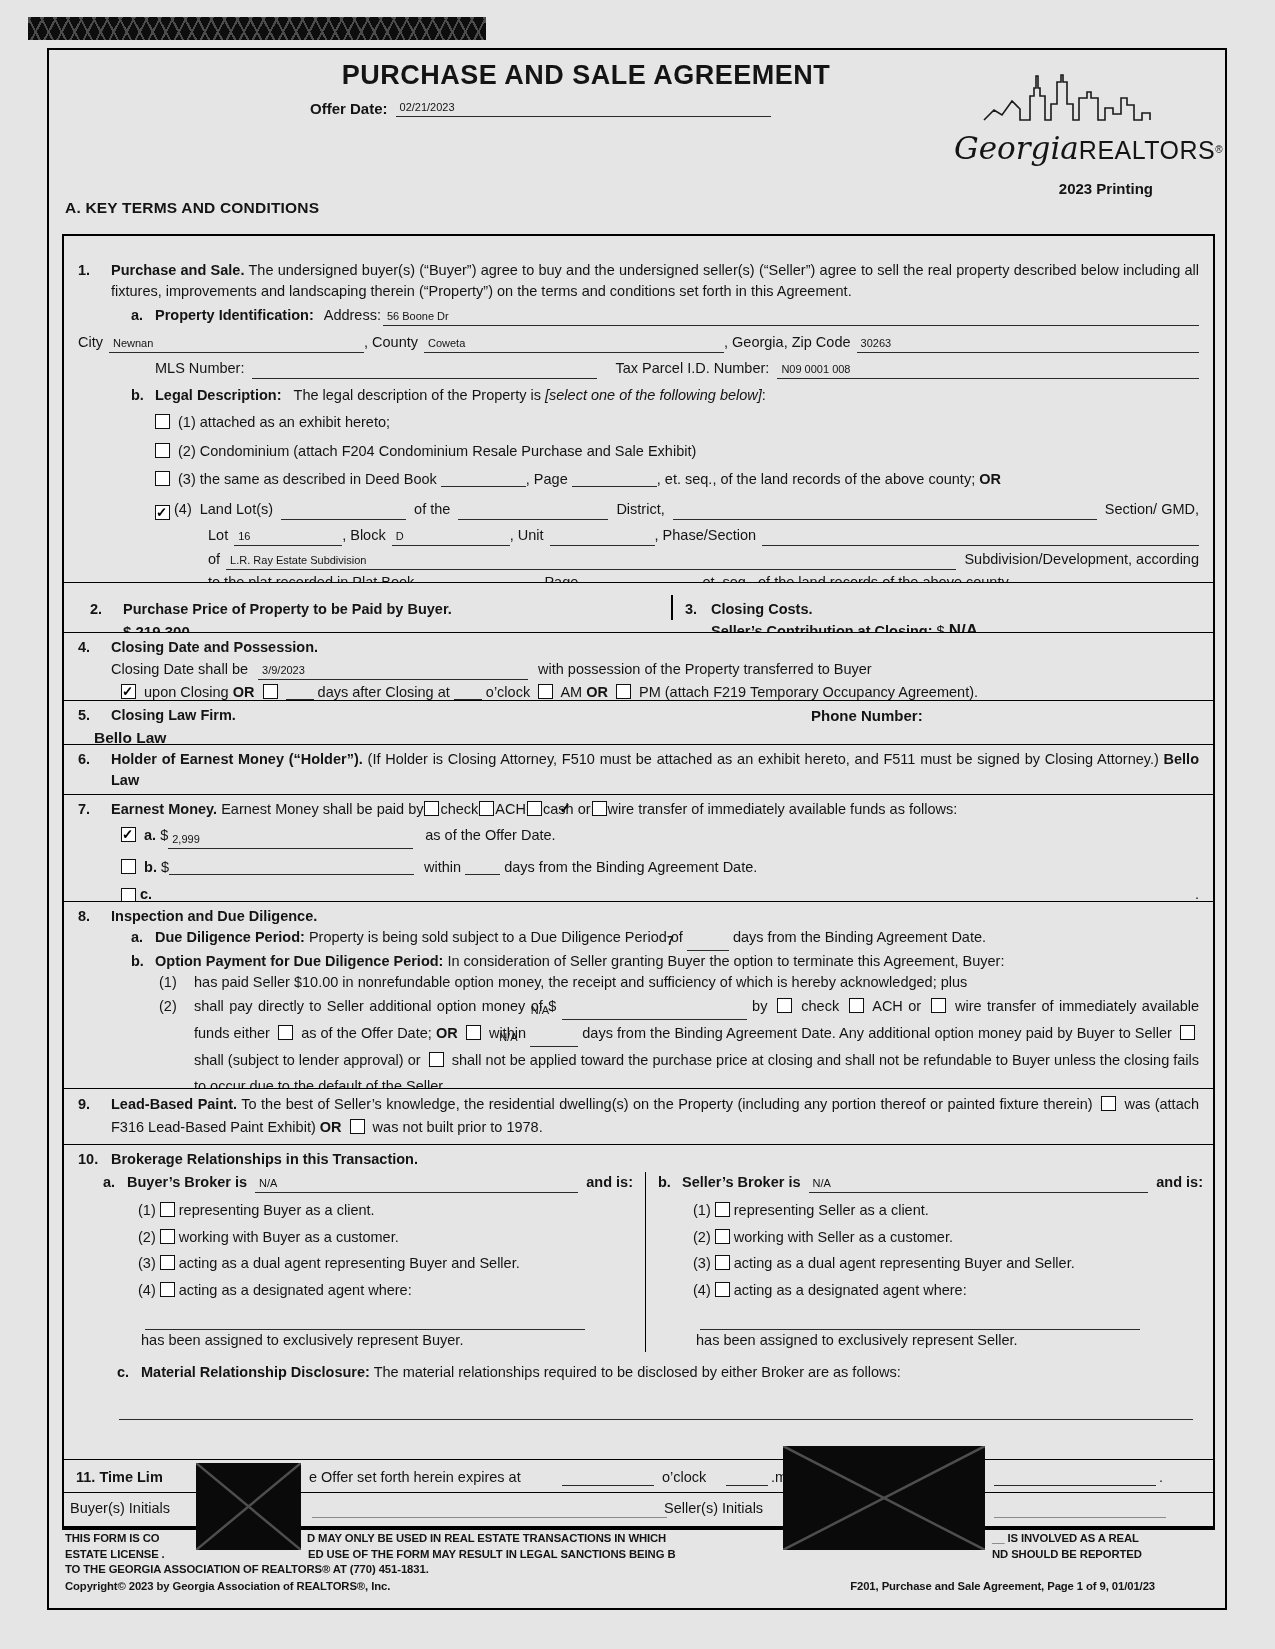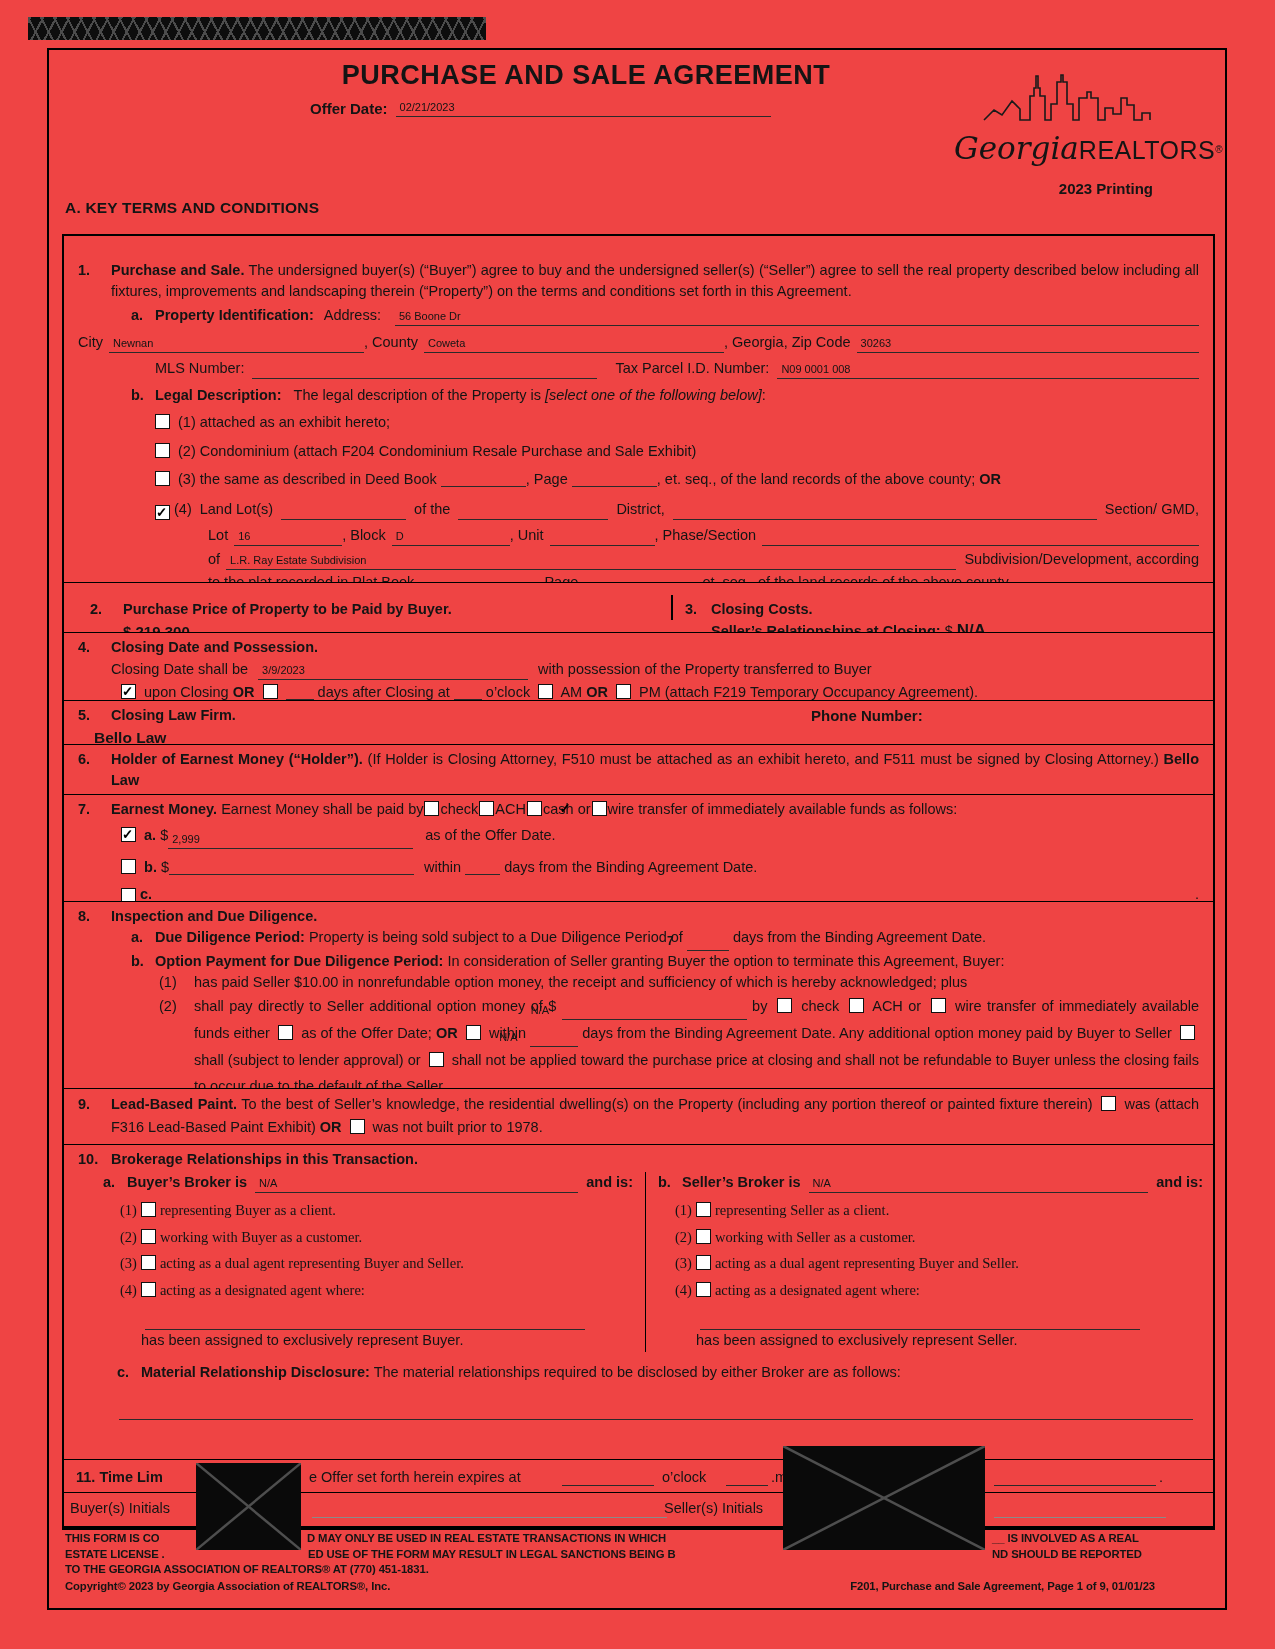--- a/index.html
+++ b/index.html
@@ -1,16 +1,16 @@
 <!DOCTYPE html>
 <html><head>
 <meta charset="utf-8">
 <style>
   html,body{margin:0;padding:0;background:#fff;}
-  .canvas{position:relative;width:1275px;height:1649px;background:#ef4444;
+  .canvas{position:relative;width:1275px;height:1649px;background:#e5e5e5;
     font-family:"Liberation Sans",sans-serif;color:#141414;}
   .hatch{position:absolute;left:28px;top:17px;width:458px;height:23px;background-color:#0d0d0d;
     background-image:repeating-linear-gradient(62deg,transparent 0 9.5px,#4c4c4c 9.5px 11.5px),
                      repeating-linear-gradient(-62deg,transparent 0 9.5px,#4c4c4c 9.5px 11.5px);}
   .page{position:absolute;left:47px;top:48px;width:1180px;height:1562px;border:2px solid #000;box-sizing:border-box;}
   .b{font-weight:bold;}
   .it{font-style:italic;}
   .title{position:absolute;top:10px;left:0;width:1074px;text-align:center;font-weight:bold;font-size:27px;letter-spacing:.5px;}
   .offer-row{position:absolute;top:50px;left:261px;display:flex;align-items:flex-end;font-size:15px;}
   .offer-row .lab{font-weight:bold;margin-right:8px;}
@@ -38,21 +38,21 @@
   .r23 .c2{width:595px;box-sizing:border-box;padding:4px 10px 0 14px;}
   .r23 .c3{flex:1;border-left:2px solid #000;box-sizing:border-box;padding:4px 10px 0 12px;}
   .price{font-size:15px;font-weight:bold;margin-left:33px;margin-top:1px;}
   .na-big{font-size:17px;font-weight:bold;}
   .firm{font-size:15.5px;font-weight:bold;margin-left:16px;margin-top:1px;}
   .phone{position:absolute;left:747px;top:4px;font-weight:bold;font-size:15px;}
   .cols10{display:flex;height:180px;margin-top:2px;}
   .cols10 .ca{width:581px;box-sizing:border-box;padding:0 12px 0 39px;}
   .cols10 .cbb{flex:1;border-left:1.6px solid #000;box-sizing:border-box;padding:0 10px 0 12px;}
   .brokline{display:flex;align-items:flex-end;margin-bottom:4px;}
-  .optline{margin-left:17px;line-height:26.5px;font-family:Liberation Serif, serif;}
+  .optline{margin-left:35px;line-height:26.5px;}
   .assignline{margin-left:38px;}
   .sec11{position:relative;height:33px;padding:0;}
   .sec11 span.t{position:absolute;top:7px;white-space:nowrap;}
   .sec11 .ln{position:absolute;border-bottom:1.4px solid #2a2a2a;height:1px;top:24px;}
   .initials{position:relative;height:33px;padding:0;border-top:1.5px solid #000;font-size:14.5px;}
   .initials span.t{position:absolute;top:7px;}
   .initials .ln{position:absolute;border-bottom:1.6px solid #8a8a8a;height:1px;top:23px;}
   .footer span{position:absolute;font-size:11.3px;font-weight:bold;white-space:nowrap;letter-spacing:-.1px;}
   .redact{position:absolute;background:#0a0a0a;z-index:6;}
   .redact svg{width:100%;height:100%;display:block;}
@@ -88,21 +88,21 @@
     <div class="section-a">A.  KEY TERMS AND CONDITIONS</div>
 
     <div class="tbl">
 
       <div class="row" style="height:346px;padding-top:24px;">
         <p class="hang"><span class="num b">1.</span><span class="b">Purchase and Sale.</span> <span>The undersigned buyer(s) (“Buyer”) agree to buy and the undersigned seller(s) (“Seller”) agree to sell the real property described below including all fixtures, improvements and landscaping therein (“Property”) on the terms and conditions set forth in this Agreement.</span></p>
         <div class="fx" style="margin-left:53px;margin-top:3px;">
           <span class="b" style="width:24px;">a.</span>
           <span class="b">Property Identification:</span>
           <span style="margin-left:10px;">Address:</span>
-          <span class="fl grow" style="margin-left:14px;">
+          <span class="fl grow" style="margin-left:2px;">
               <span class="fv">56 Boone Dr</span>
             </span>
         </div>
         <div class="fx" style="margin-top:6px;">
           <span>City</span>
           <span class="fl" style="width:255px;margin-left:6px;">
               <span class="fv">Newnan</span>
             </span>
           <span>, County</span>
           <span class="fl grow" style="margin-left:6px;max-width:300px;">
@@ -184,21 +184,21 @@
       </div>
 
       <div class="row r23" style="height:50px;">
         <div class="c2">
           <p class="hang"><span class="num b">2.</span><span class="b">Purchase Price of Property to be Paid by Buyer.</span></p>
           <div class="price">$  219,300</div>
         </div>
         <div class="c3">
           <p class="hang" style="margin-left:26px;text-indent:-26px;"><span class="b" style="display:inline-block;width:26px;text-indent:0;">3.</span><span class="b">Closing Costs.</span></p>
           <div style="margin-left:26px;">
-            <span class="b">Seller’s Relationships at Closing:</span>
+            <span class="b">Seller’s Contribution at Closing:</span>
             <span>$</span>
             <span class="na-big">N/A</span>
           </div>
         </div>
       </div>
 
       <div class="row" style="height:68px;">
         <p class="hang"><span class="num b">4.</span><span class="b">Closing Date and Possession.</span></p>
         <div class="fx" style="margin-left:33px;margin-top:1px;width:870px;">
           <span>Closing Date shall be</span>

